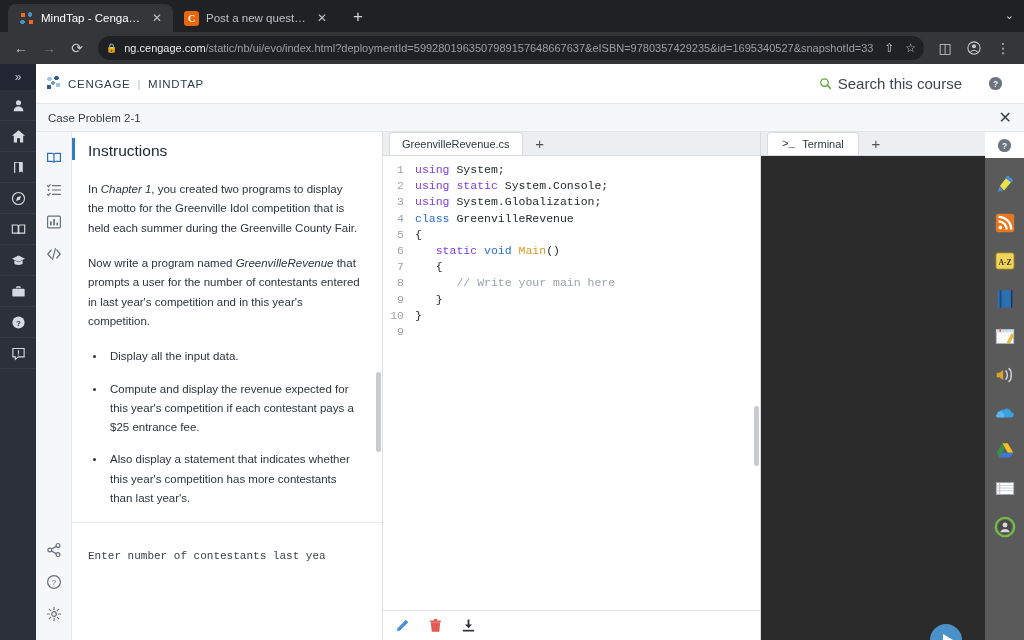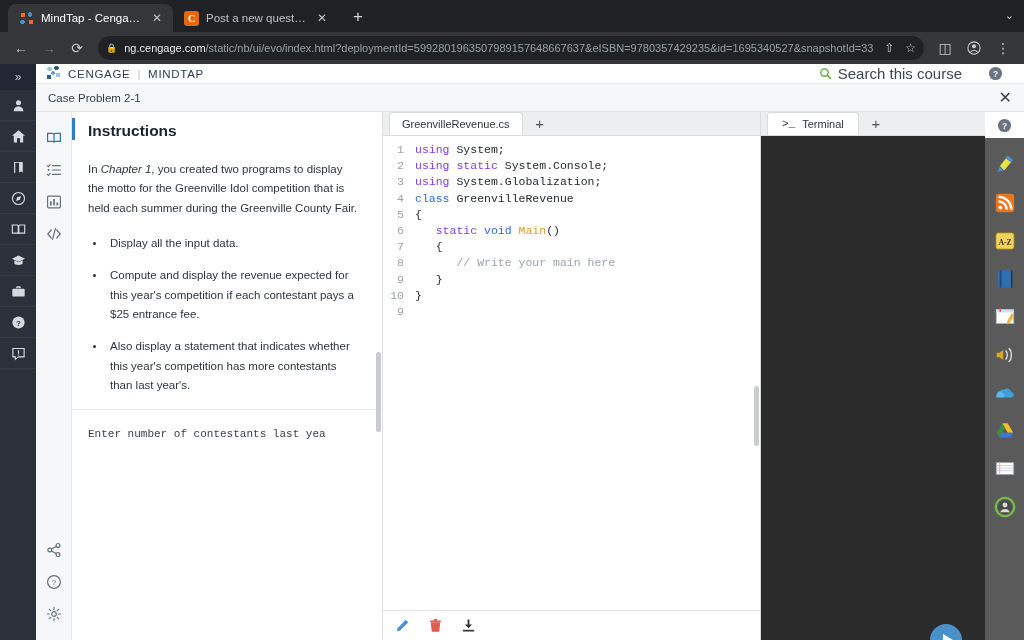--- a/index.html
+++ b/index.html
@@ -101,21 +101,21 @@
   .rico {
     width: 36px; height: 31px; display: flex; align-items: center;
     justify-content: center; color: #cdd2da;
     border-bottom: 1px solid #343a47;
   }
   .rico svg { width: 15px; height: 15px; fill: #d5dae1; }
 
   .appmain { flex: 1; display: flex; flex-direction: column; min-width: 0; }
 
   .apphdr {
-    height: 20px; background: #fff; border-bottom: 1px solid #e3e5e8;
+    height: 40px; background: #fff; border-bottom: 1px solid #e3e5e8;
     display: flex; align-items: center; padding: 0 10px;
   }
   .brand { display: flex; align-items: center; gap: 7px; }
   .clogo { width: 15px; height: 15px; position: relative; }
   .clogo::before {
     content: ""; position: absolute; inset: 0;
     background:
       radial-gradient(circle 2.4px at 3.5px 3px, #9fc4e0 99%, transparent 100%),
       radial-gradient(circle 2.2px at 10.5px 2px, #2f5d8a 99%, transparent 100%),
       radial-gradient(circle 2.4px at 12px 9px, #9fc4e0 99%, transparent 100%),
@@ -172,34 +172,34 @@
     display: flex; flex-direction: column; position: relative;
   }
   .instr-hdr {
     height: 32px; display: flex; align-items: center;
     padding: 6px 0 0 16px; position: relative;
   }
   .instr-hdr::before {
     content: ""; position: absolute; left: 0; top: 6px;
     width: 3px; height: 22px; background: #2d7fc1;
   }
-  .instr-hdr h1 { font-size: 15.5px; color: #1b242e; font-weight: bold; }
+  .instr-hdr h1 { font-size: 15.5px; color: #1b242e; font-weight: normal; }
   .instr-body {
     flex: 1; overflow: hidden; padding: 16px 22px 0 16px;
     font-size: 11.5px; color: #2c343c; line-height: 1.68;
     position: relative;
   }
   .instr-body p { margin-bottom: 16px; }
   .instr-body em { font-style: italic; }
   .instr-body ul { margin: 0 0 14px 18px; }
   .instr-body li { margin-bottom: 13px; padding-left: 4px; }
   .instr-body li::marker { font-size: 10px; }
   .code-sample {
     border-top: 1px solid #e6e8ea; margin: 0 -22px 0 -16px;
-    padding: 16px 16px 0 16px;
+    padding: 25px 16px 0 16px;
     font-family: "Liberation Mono", monospace;
     font-size: 11px; color: #3a4049; line-height: 1.55;
     white-space: pre; overflow: hidden;
   }
   .ivscroll {
     position: absolute; right: 1px; top: 240px;
     width: 5px; height: 80px; background: #c7ccd1; border-radius: 3px;
   }
 
   
@@ -472,20 +472,21 @@
               </svg>
           </div>
         </div>
 
         <div class="instr">
           <div class="instr-hdr">
             <h1>Instructions</h1>
           </div>
           <div class="instr-body">
             <p><span>In </span><em>Chapter 1</em><span>, you created two programs to display the motto for the Greenville Idol competition that is held each summer during the Greenville County Fair.</span></p>
+            <p><span>Now write a program named </span><em>GreenvilleRevenue</em><span> that prompts a user for the number of contestants entered in last year's competition and in this year's competition.</span></p>
             <ul>
               <li>Display all the input data.</li>
               <li>Compute and display the revenue expected for this year's competition if each contestant pays a $25 entrance fee.</li>
               <li>Also display a statement that indicates whether this year's competition has more contestants than last year's.</li>
             </ul>
             <div class="code-sample">Enter number of contestants last yea</div>
           </div>
           <div class="ivscroll"></div>
         </div>
 

